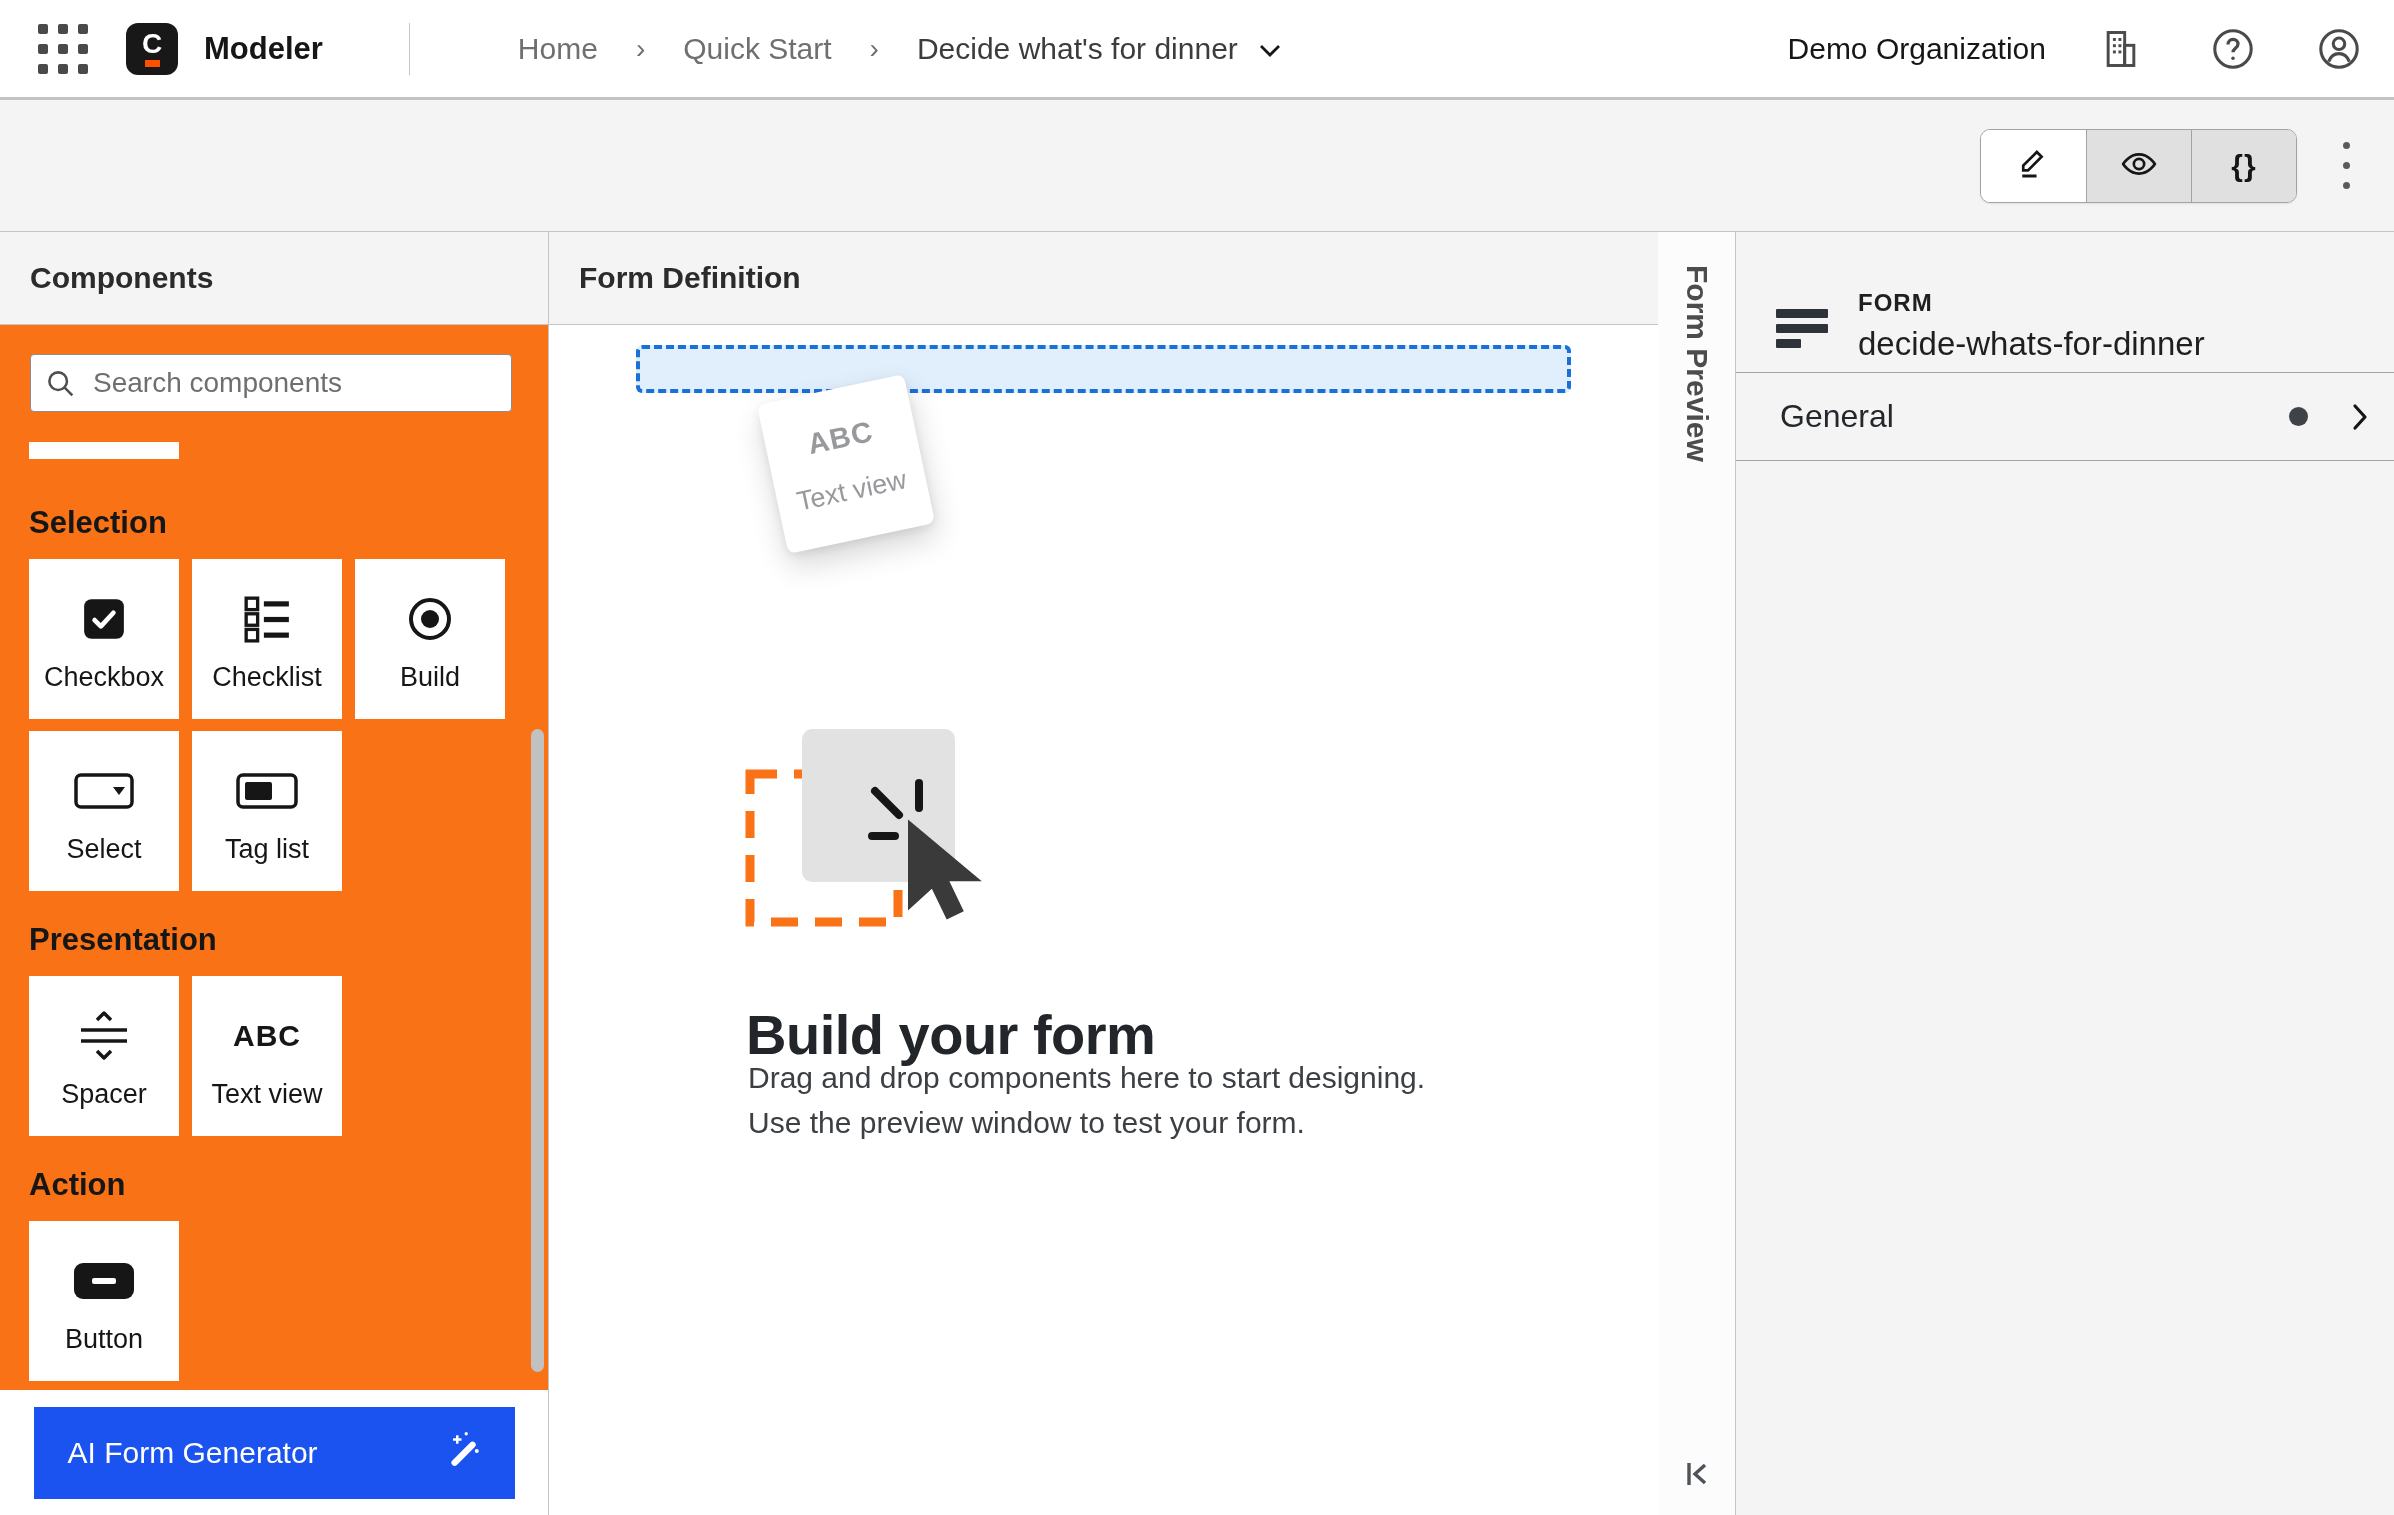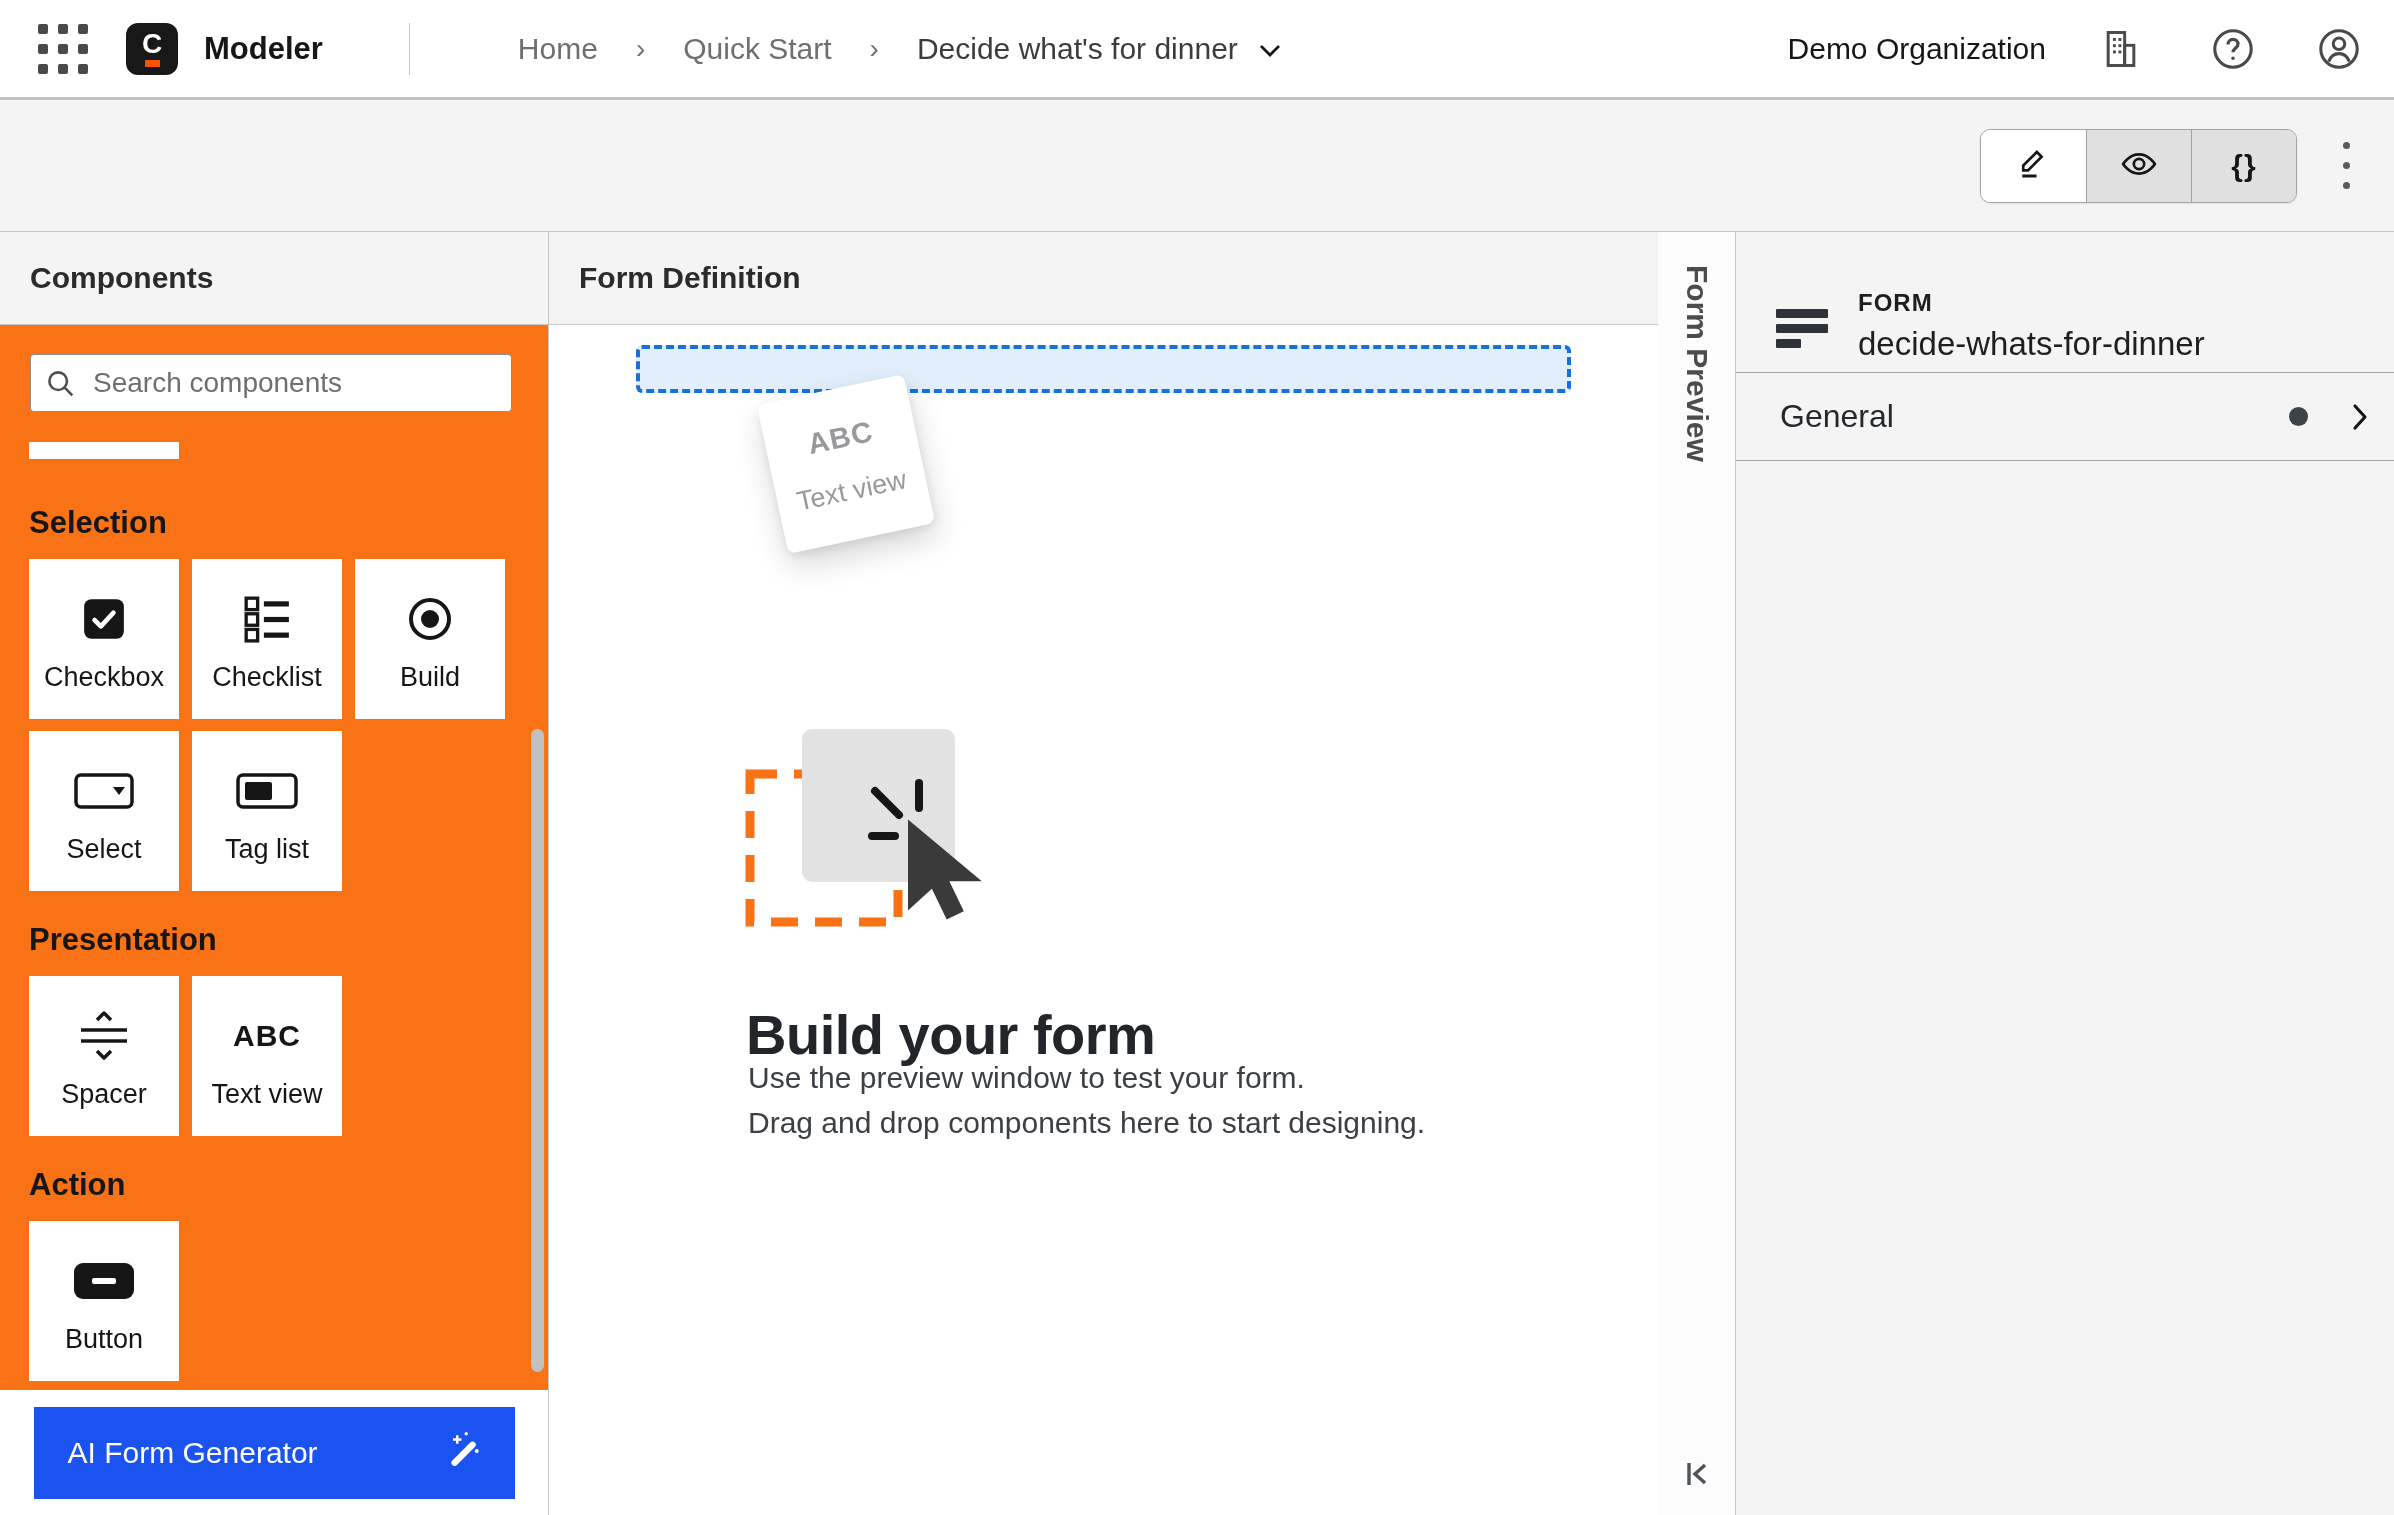--- a/index.html
+++ b/index.html
@@ -373,22 +373,22 @@
             <rect x="60" y="4" width="153" height="153" rx="10" fill="#e2e2e2"></rect>
             <line x1="133" y1="66" x2="157" y2="90" stroke="#161616" stroke-width="8" stroke-linecap="round"></line>
             <line x1="177" y1="58" x2="177" y2="83" stroke="#161616" stroke-width="8" stroke-linecap="round"></line>
             <line x1="130" y1="111" x2="153" y2="111" stroke="#161616" stroke-width="8" stroke-linecap="round"></line>
             <path d="M4 1 L4 21.2 L9.3 16.4 L12.6 23.2 L16.4 21.4 L13.2 14.7 L20.4 14.7 Z" transform="translate(148,90) scale(4.5)" fill="#3a3a3a"></path>
           </svg>
         </div>
 
         <h1 class="empty-heading">Build your form</h1>
         <div class="empty-text">
+          <div>Drag and drop components here to start designing.</div>
           <div>Use the preview window to test your form.</div>
-          <div>Drag and drop components here to start designing.</div>
         </div>
       </div>
     </section>
 
     <div class="preview-strip">
       <div class="strip-label">Form Preview</div>
       <div class="collapse-btn">
         <svg width="34" height="34" viewBox="0 0 34 34" fill="none" stroke="#4d5358" stroke-width="3.4">
           <line x1="9" y1="6" x2="9" y2="28"></line>
           <polyline points="25,8 15,17 25,26"></polyline>

